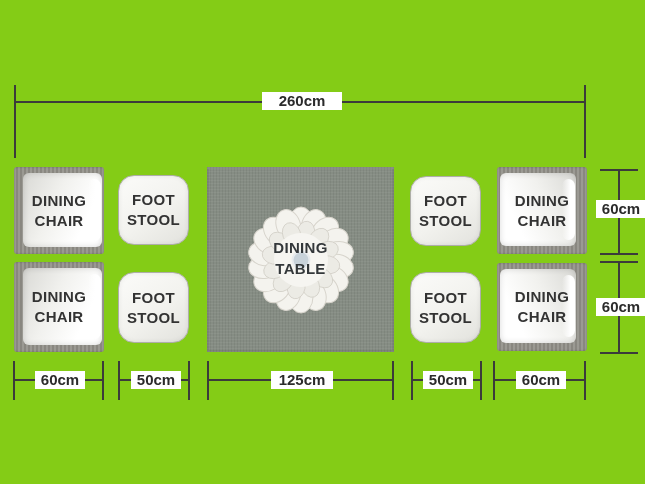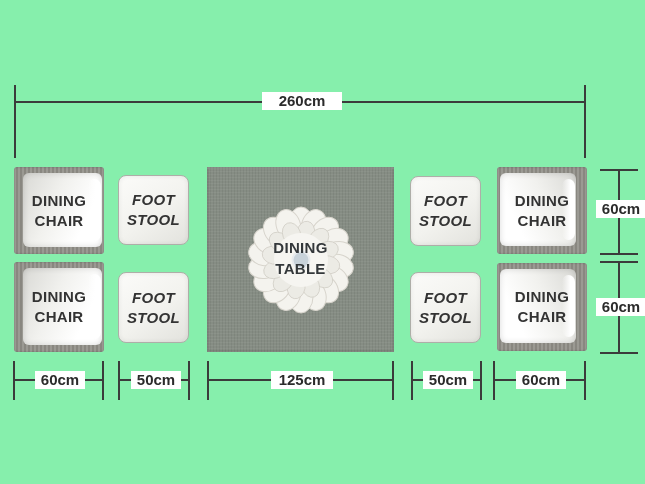--- a/index.html
+++ b/index.html
@@ -1,17 +1,17 @@
 <!DOCTYPE html>
 <html><head>
 <meta charset="utf-8">
 <style>
   html,body{margin:0;padding:0;background:#fff;}
   .stage{
-    position:relative;width:645px;height:484px;background:#86efac;
+    position:relative;width:645px;height:484px;background:#84cc16;
     font-family:"Liberation Sans",sans-serif;overflow:hidden;
   }
   
   .dl{position:absolute;background:#3b3b3b;}
   .dim-label{
     position:absolute;background:#ffffff;color:#2b2b2b;font-weight:bold;
     font-size:15px;line-height:18px;text-align:center;padding:0 2px;white-space:nowrap;
   }
   
   .furn-label{
@@ -33,24 +33,23 @@
   .chair.left .cushion{top:6px;right:2px;bottom:7px;left:9px;}
   .chair.right .cushion{top:6px;right:11px;bottom:8px;left:3px;
     background:linear-gradient(245deg,#d9d9d5 0%,#f1f1ee 40%,#ffffff 75%);}
   .cushion::after{
     content:"";position:absolute;top:8%;bottom:8%;width:13px;border-radius:8px;
     background:linear-gradient(90deg,rgba(255,255,255,0) 0%,#ffffff 65%);
   }
   .chair.left .cushion::after{right:1px;}
   .chair.right .cushion::after{right:1px;}
   .stool{
-    position:absolute;border:1px solid #aeaea8;border-radius:8px;
+    position:absolute;border:1px solid #aeaea8;border-radius:16px;
     background:linear-gradient(145deg,#fbfbf9 0%,#f2f2ee 55%,#e2e2dd 100%);
     box-shadow:inset 0 0 5px rgba(0,0,0,.08);
-    font-style:italic;
   }
   .table{
     position:absolute;
     background-color:#868d84;
     background-image:
       repeating-linear-gradient(0deg,rgba(255,255,255,.05) 0 1px,transparent 1px 3px),
       repeating-linear-gradient(90deg,rgba(0,0,0,.06) 0 1px,transparent 1px 3px);
     box-shadow:inset 0 0 0 2px rgba(0,0,0,.07), inset 0 2px 2px rgba(255,255,255,.12);
   }
   .centerpiece{position:absolute;left:50%;top:50%;transform:translate(-50%,-50%);}

